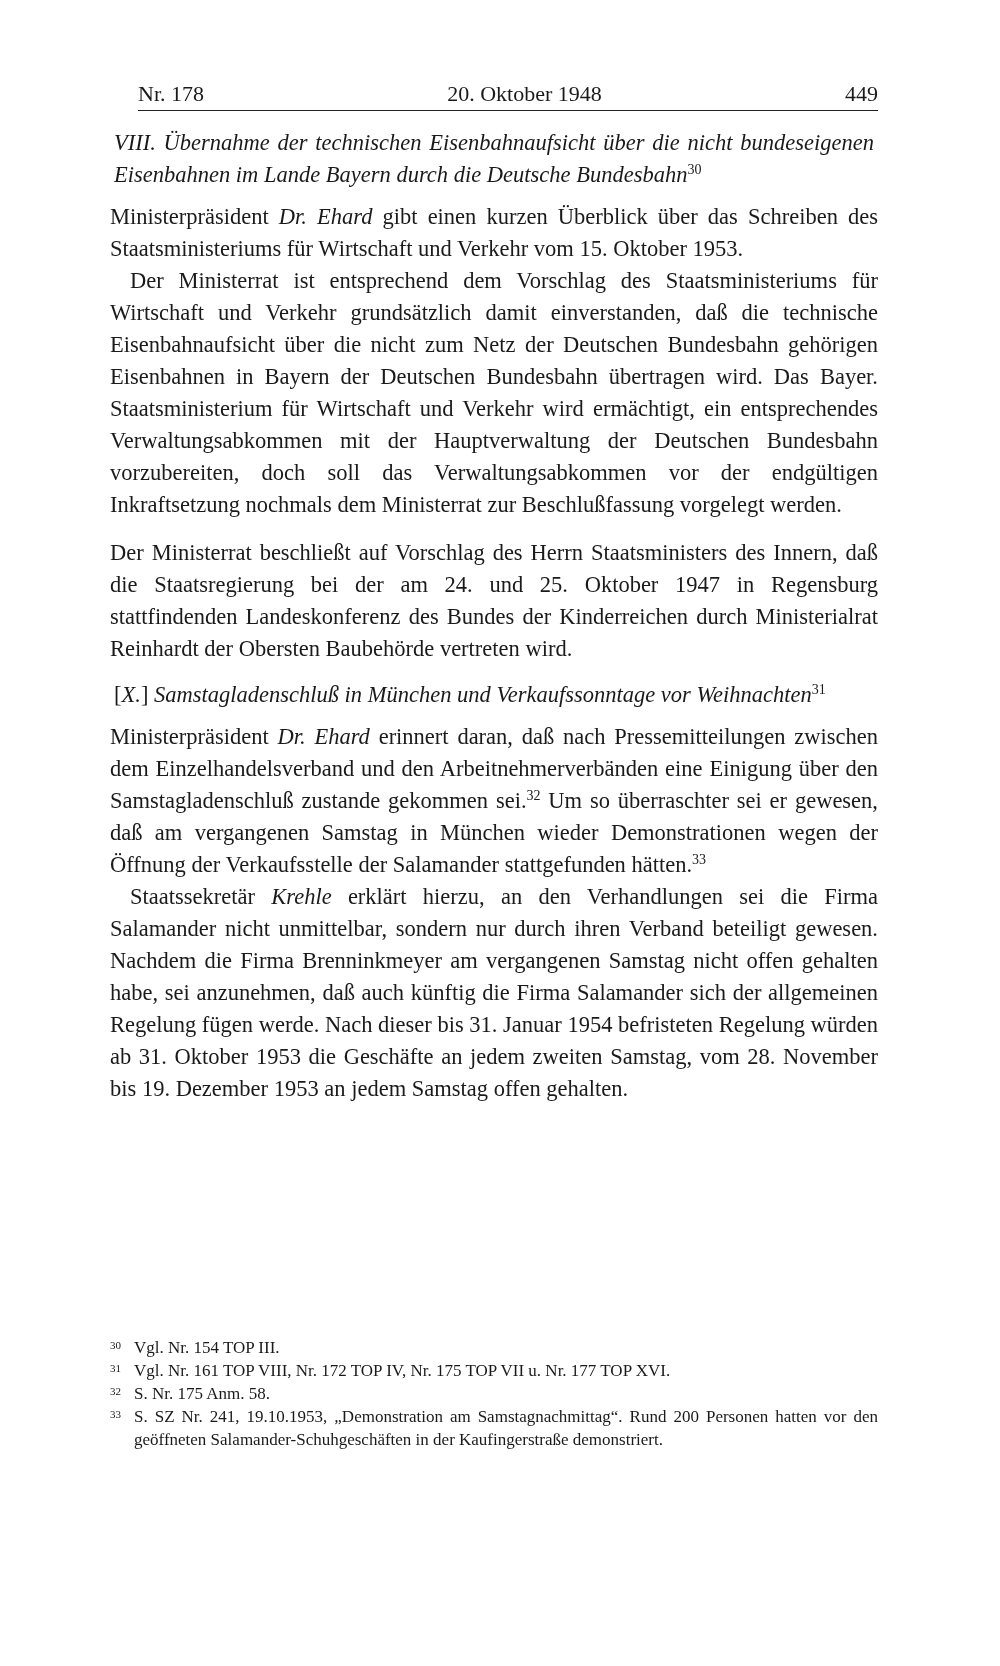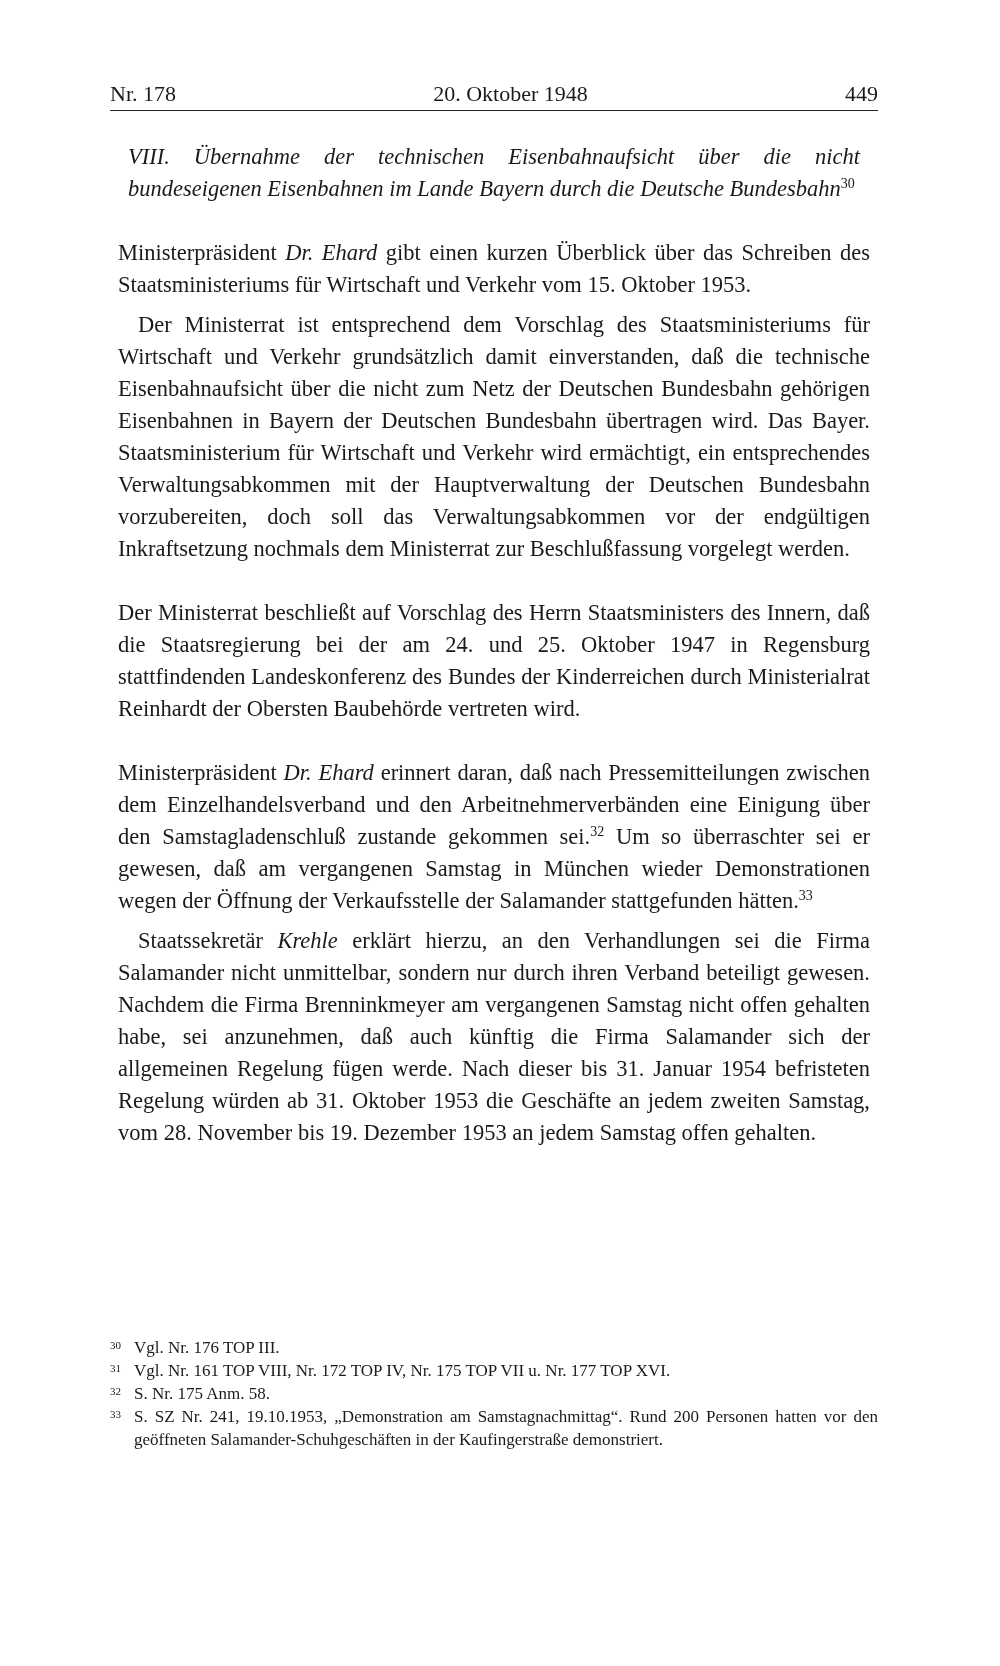--- a/index.html
+++ b/index.html
@@ -6,29 +6,30 @@
   body {
     width: 1000px; height: 1666px; position: relative; overflow: hidden;
     font-family: "Liberation Serif", "DejaVu Serif", serif;
     color: #1a1a1a;
   }
   .page { position: absolute; left: 110px; top: 80px; width: 768px; }
   .running-head {
     display: flex; justify-content: space-between; align-items: center;
     font-size: 22px; line-height: 28px; padding-bottom: 2px;
     border-bottom: 1.5px solid #222;
+    margin-left: 28px;
   }
   .heading {
     font-style: italic; font-size: 22.5px; line-height: 32px;
-    margin: 18px; text-align: justify;
+    margin: 4px; text-align: justify;
   }
   .heading .bracket { font-style: normal; }
   .heading .num { font-style: italic; }
   .para {
-    font-size: 22.5px; line-height: 32px; margin: 8px; text-align: justify;
+    font-size: 22.5px; line-height: 32px; margin: 0; text-align: justify;
     hyphens: manual;
   }
   .para.indent { text-indent: 20px; }
   .para .it { font-style: italic; }
   sup, .fnref { font-size: 14px; vertical-align: 8px; line-height: 0; }
   .heading sup { font-style: normal; }
   .gap-s { height: 6px; }
   .gap-m { height: 10px; }
   .footnotes { position: absolute; left: 110px; top: 1336px; width: 768px; }
   .fn { display: flex; font-size: 17px; line-height: 23px; }
@@ -59,30 +60,31 @@
   <div class="gap-m"></div>
 
   <section>
     <div class="gap-s"></div>
     <p class="para">Der Ministerrat beschließt auf Vorschlag des Herrn Staatsministers des Innern, daß die Staatsregierung bei der am 24. und 25. Oktober 1947 in Regensburg stattfindenden Landeskonferenz des Bundes der Kinderreichen durch Ministerialrat Reinhardt der Obersten Baubehörde vertreten wird.</p>
   </section>
 
   <div class="gap-m"></div>
 
   <section>
+    <p class="heading"><span class="bracket">[</span><span class="num">X.</span><span class="bracket">] </span><span>Samstagladenschluß in München und Verkaufssonntage vor Weihnachten</span><sup>31</sup></p>
     <div class="gap-s"></div>
     <p class="para"><span>Ministerpräsident </span><span class="it">Dr. Ehard</span><span> erinnert daran, daß nach Pressemitteilungen zwischen dem Einzelhandelsverband und den Arbeitnehmerverbänden eine Einigung über den Samstagladenschluß zustande gekommen sei.</span><sup>32</sup><span> Um so überraschter sei er gewesen, daß am vergangenen Samstag in München wieder Demonstrationen wegen der Öffnung der Verkaufsstelle der Salamander stattgefunden hätten.</span><sup>33</sup></p>
     <p class="para indent"><span>Staatssekretär </span><span class="it">Krehle</span><span> erklärt hierzu, an den Verhandlungen sei die Firma Salamander nicht unmittelbar, sondern nur durch ihren Verband beteiligt gewesen. Nachdem die Firma Brenninkmeyer am vergangenen Samstag nicht offen gehalten habe, sei anzunehmen, daß auch künftig die Firma Salamander sich der allgemeinen Regelung fügen werde. Nach dieser bis 31. Januar 1954 befristeten Regelung würden ab 31. Oktober 1953 die Geschäfte an jedem zweiten Samstag, vom 28. November bis 19. Dezember 1953 an jedem Samstag offen gehalten.</span></p>
   </section>
 </div>
 
 <div class="footnotes">
   <div class="fn">
     <span class="fnno">30</span>
-    <span class="fntext">Vgl. Nr. 176 TOP III.</span>
+    <span class="fntext">Vgl. Nr. 154 TOP III.</span>
   </div>
   <div class="fn">
     <span class="fnno">31</span>
     <span class="fntext">Vgl. Nr. 161 TOP VIII, Nr. 172 TOP IV, Nr. 175 TOP VII u. Nr. 177 TOP XVI.</span>
   </div>
   <div class="fn">
     <span class="fnno">32</span>
     <span class="fntext">S. Nr. 175 Anm. 58.</span>
   </div>
   <div class="fn">

